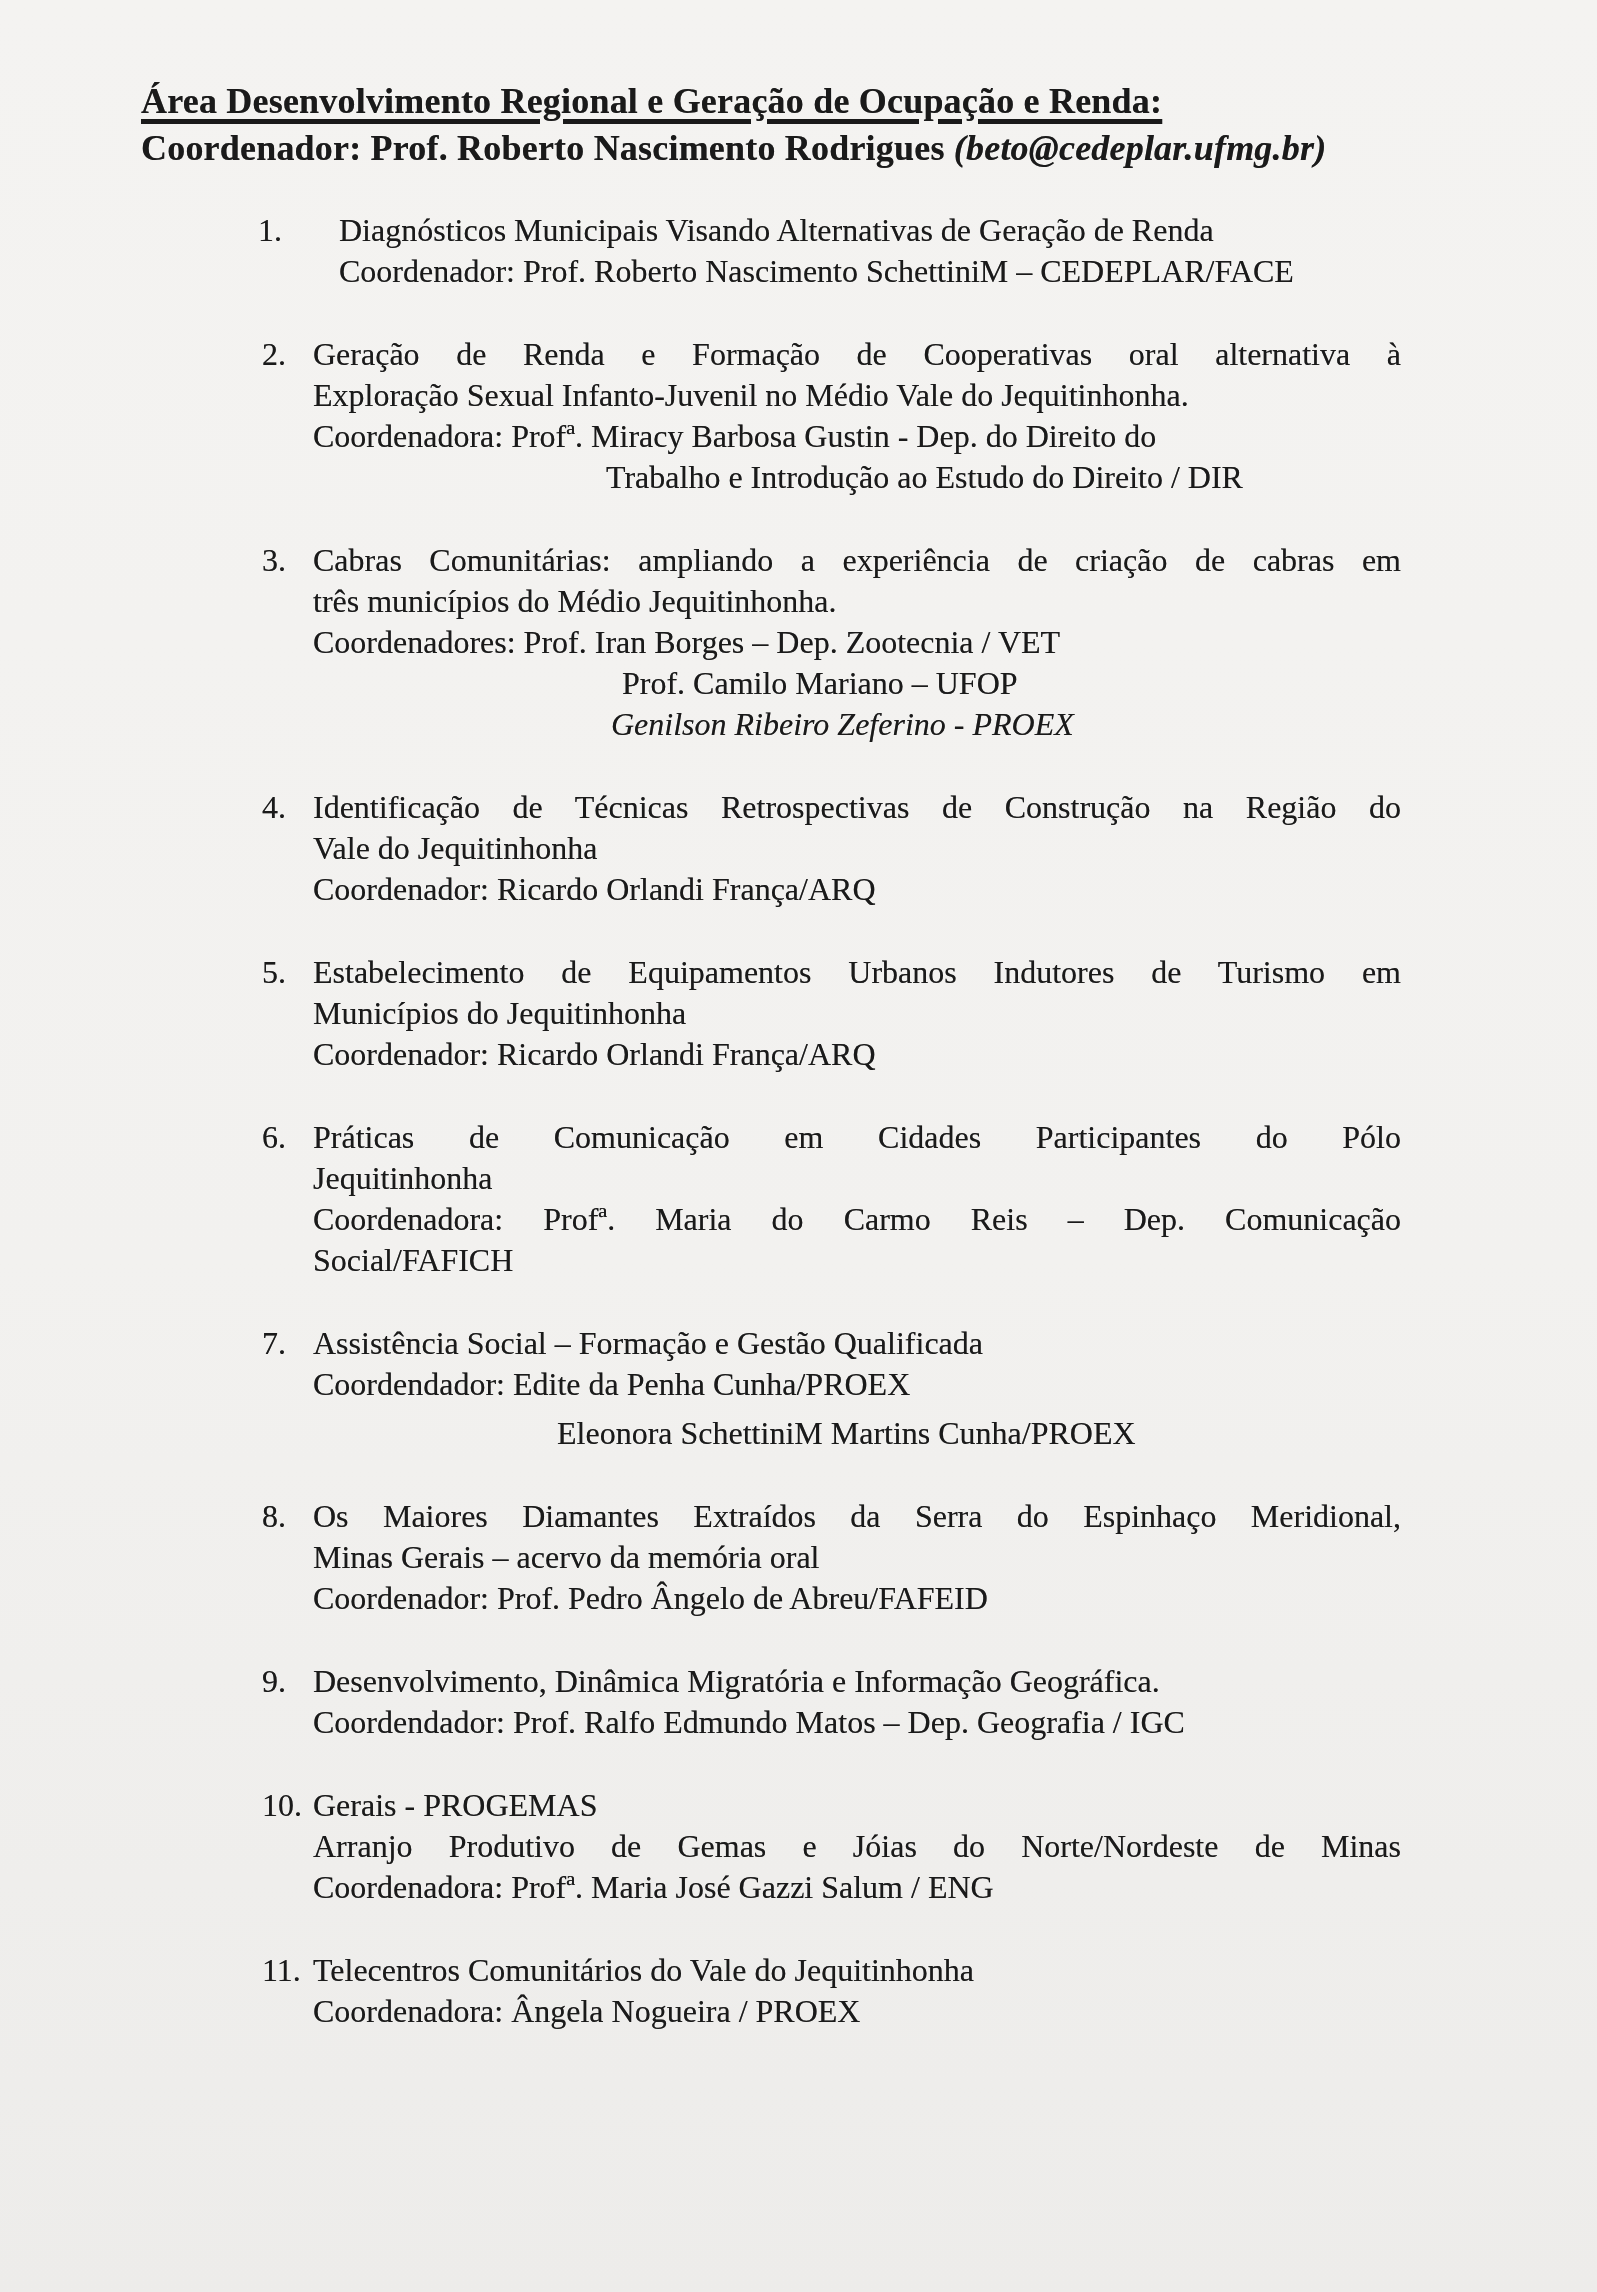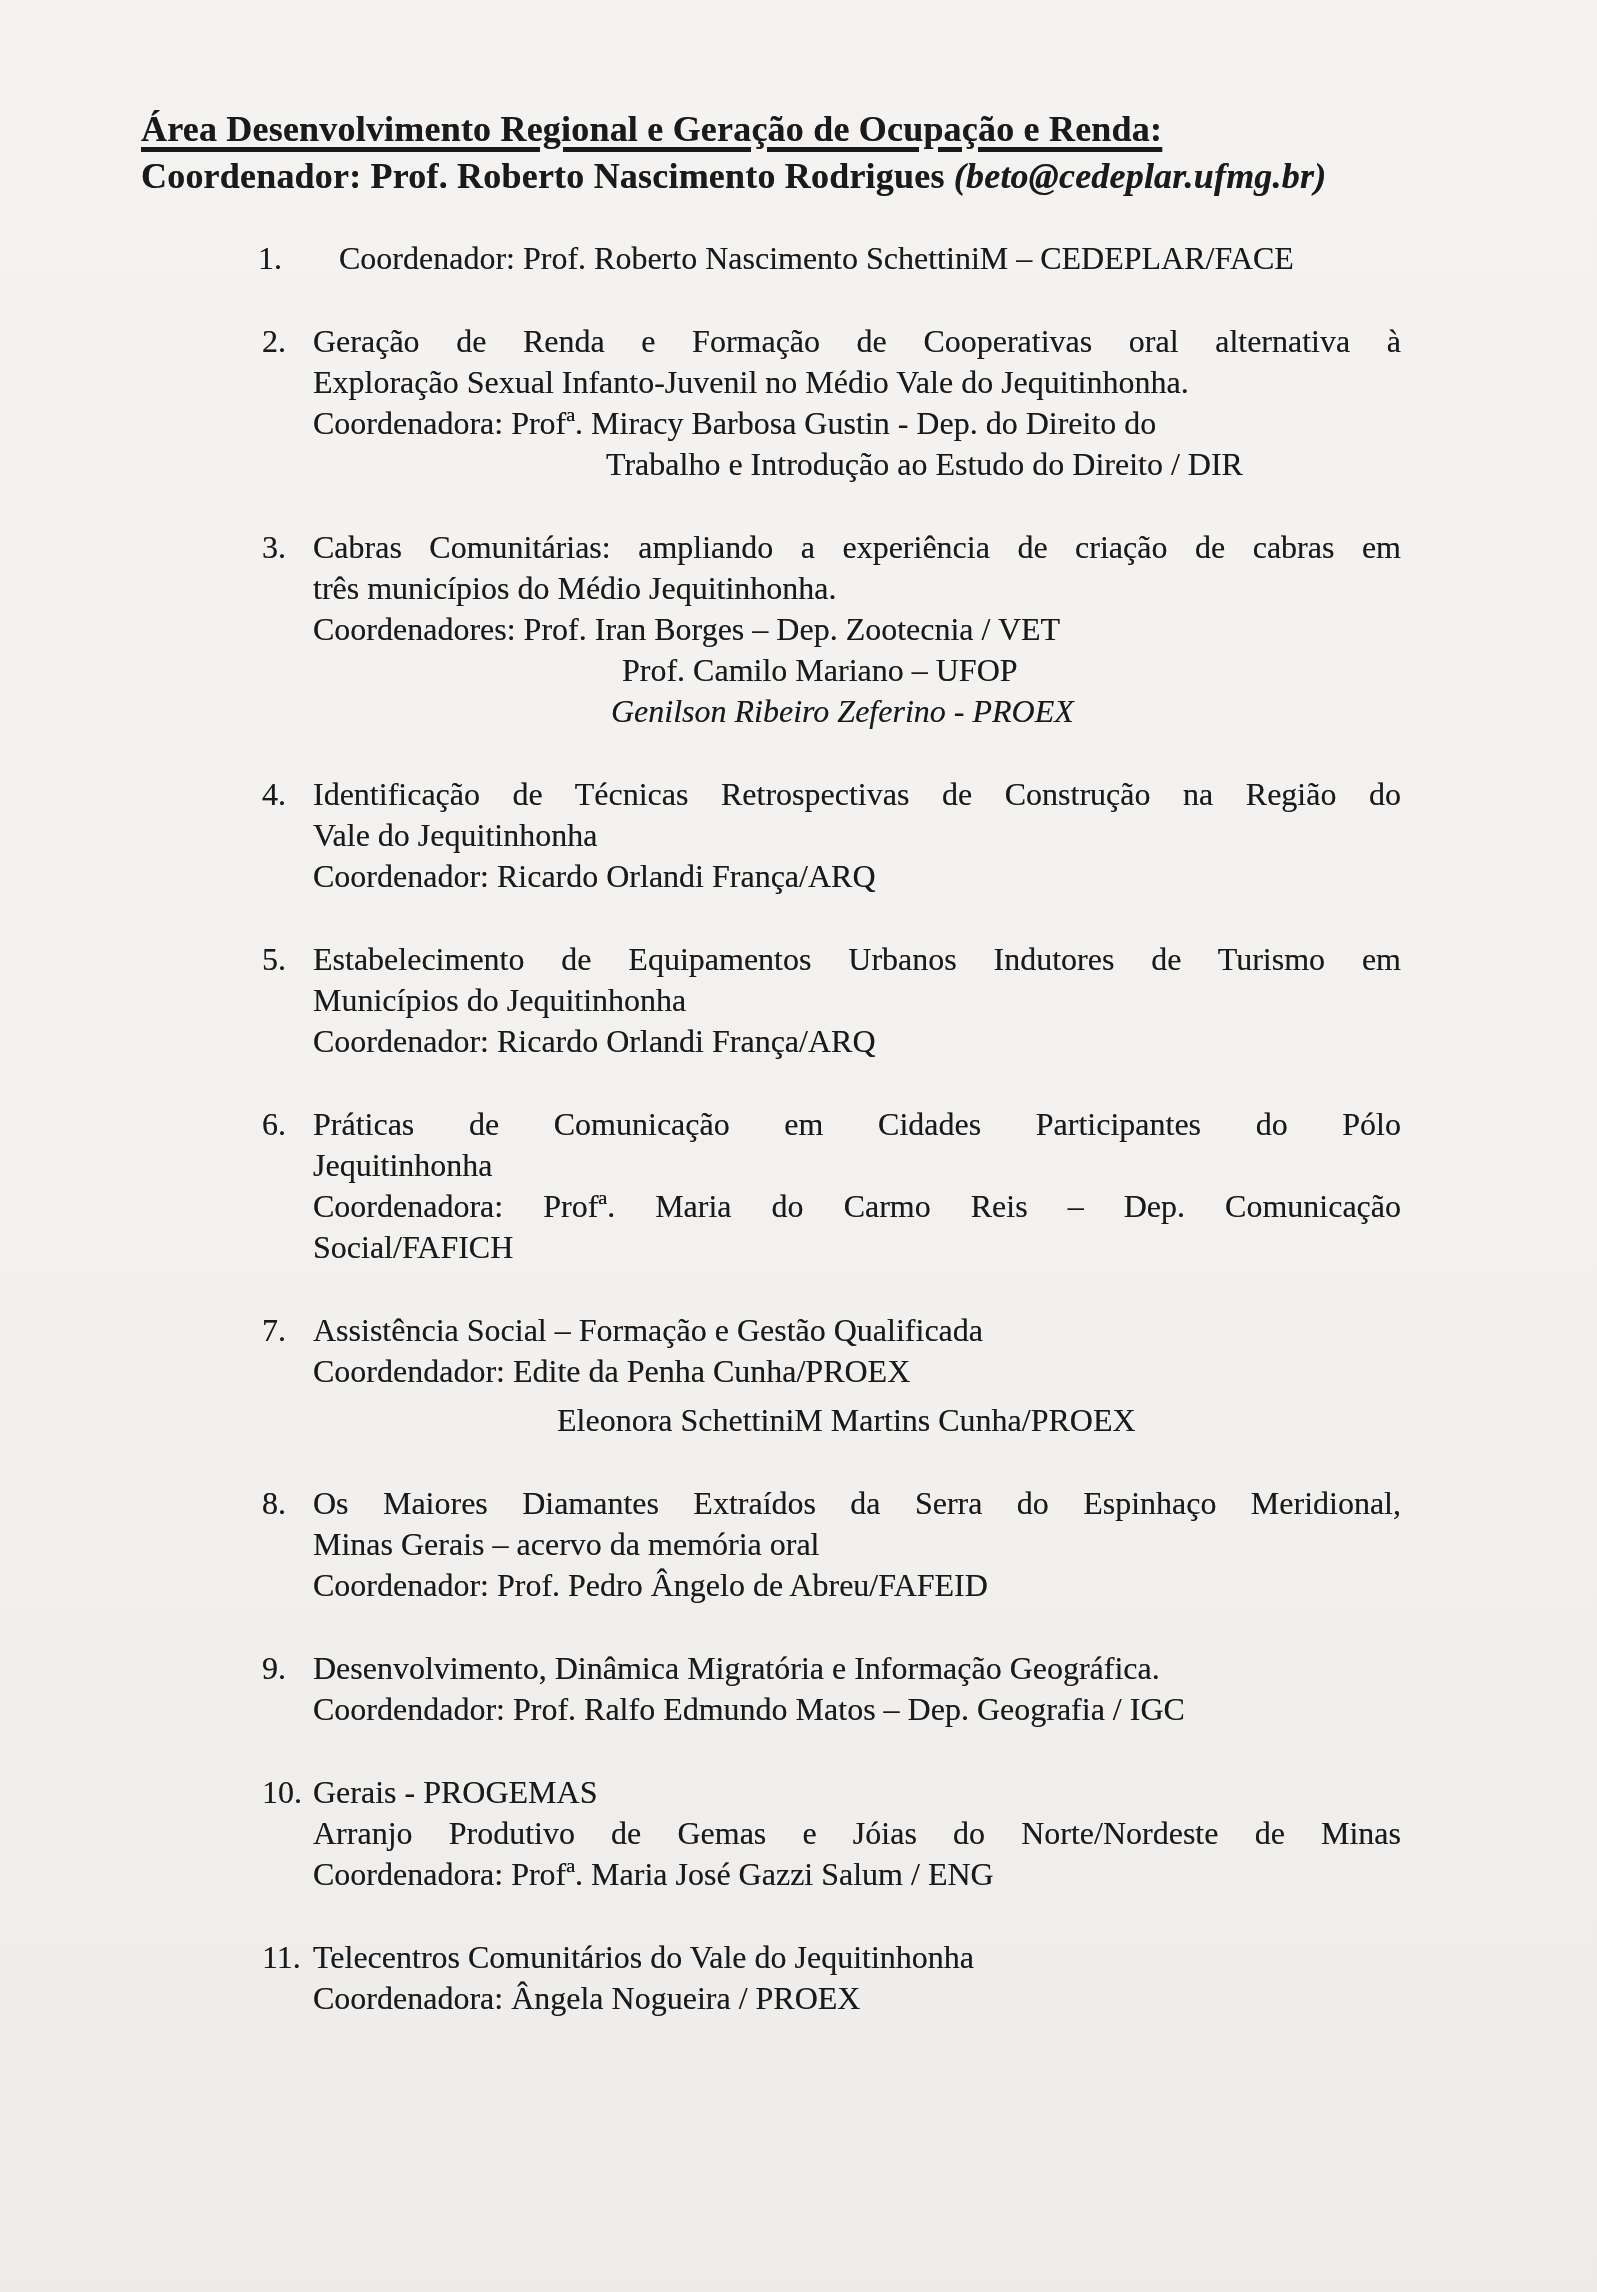--- a/index.html
+++ b/index.html
@@ -7,21 +7,21 @@
     width:1598px;height:2293px;
     background:linear-gradient(180deg,#f4f3f1 0%,#f2f1ef 55%,#edecea 100%);
     font-family:"Liberation Serif","DejaVu Serif",serif;
     color:#1a1a1a;
     overflow:hidden;
     -webkit-font-smoothing:antialiased;
   }
   .page{
     position:relative;
     width:1598px;height:1743px;
-    padding-top:106px;
+    padding-top:78px;
     box-sizing:border-box;
   }
   
   .header{margin-left:141px;margin-right:143px;}
   .doc-title{
     font-size:36px;font-weight:bold;line-height:47px;
     letter-spacing:0.2px;
   }
   .doc-title .u{
     text-decoration:underline;
@@ -72,20 +72,21 @@
     </div>
     <div class="doc-coord">
       <span>Coordenador: Prof. Roberto Nascimento Rodrigues </span><span class="email">(beto@cedeplar.ufmg.br)</span>
     </div>
   </div>
 
   <div class="items">
 
     <div class="item shift">
       <span class="num">1.</span>
+      <div class="line">Diagnósticos Municipais Visando Alternativas de Geração de Renda</div>
       <div class="line">Coordenador: Prof. Roberto Nascimento SchettiniM – CEDEPLAR/FACE</div>
     </div>
 
     <div class="item">
       <span class="num">2.</span>
       <div class="line just">Geração de Renda e Formação de Cooperativas oral alternativa à</div>
       <div class="line">Exploração Sexual Infanto-Juvenil no Médio Vale do Jequitinhonha.</div>
       <div class="line">Coordenadora: Profª. Miracy Barbosa Gustin - Dep. do Direito do</div>
       <div class="line ind-a">Trabalho e Introdução ao Estudo do Direito / DIR</div>
     </div>

